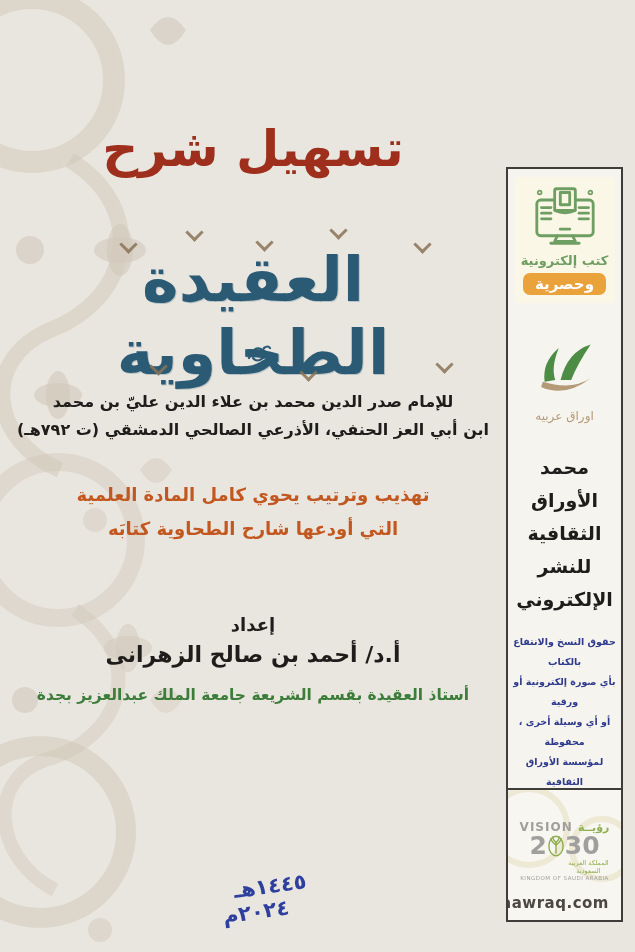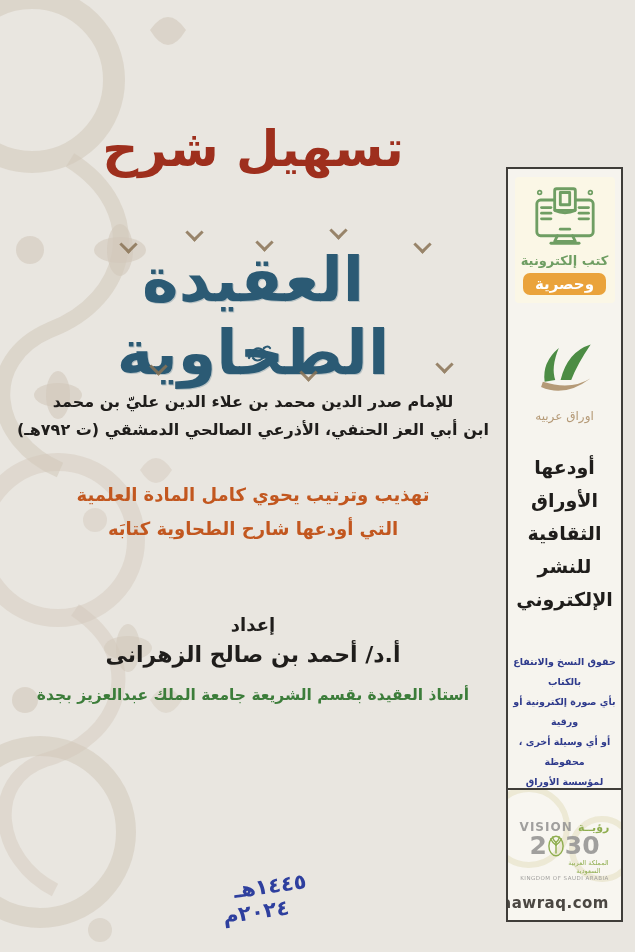--- a/index.html
+++ b/index.html
@@ -30,21 +30,21 @@
   .preparer-title{position:absolute;left:0;top:686px;width:506px;font-size:15.5px;font-weight:700;color:var(--preparer_green);}
   .date-hijri{position:absolute;left:190px;top:874px;width:160px;text-align:center;font-size:21px;font-weight:700;color:var(--date_blue);transform:rotate(-8deg);}
   .date-greg{position:absolute;left:176px;top:900px;width:160px;text-align:center;font-size:21px;font-weight:700;color:var(--date_blue);transform:rotate(-8deg);}
   .sidebar{position:absolute;left:506px;top:167px;width:117px;height:755px;background:var(--sidebar_bg);border:2px solid var(--sidebar_border);box-sizing:border-box;text-align:center;}
   .badge{margin:8px auto 0;width:100px;background:var(--badge_bg);border-radius:4px;padding:8px 0 8px;}
   .badge-line1{font-size:13px;font-weight:700;color:var(--icon_green);margin-top:2px;}
   .badge-line2{display:inline-block;margin-top:5px;background:var(--badge_orange);color:#fff;font-size:15px;font-weight:700;padding:2px 12px;border-radius:7px;}
   .awraq{margin-top:38px;}
   .awraq-text{font-size:12px;color:var(--awraq_tan);margin-top:2px;}
   .publisher{margin-top:28px;color:var(--body_black);font-weight:700;font-size:19px;line-height:33px;}
-  .copyright{margin-top:36px;color:var(--copyright_blue);font-weight:700;font-size:9.5px;line-height:20px;}
+  .copyright{margin-top:16px;color:var(--copyright_blue);font-weight:700;font-size:9.5px;line-height:20px;}
   .bottom-box{position:absolute;left:-2px;bottom:-2px;width:117px;height:134px;border:2px solid var(--sidebar_border);box-sizing:border-box;background:#f8f6f0;overflow:hidden;}
   .wm{position:absolute;border:6px solid rgba(205,195,130,.25);border-radius:50%;}
   .wm1{width:70px;height:70px;left:-20px;top:-4px;}
   .wm2{width:54px;height:54px;right:-14px;top:26px;}
   .vision{position:absolute;left:0;top:30px;width:113px;}
   .vision-row1{font-size:12px;font-weight:700;color:var(--vision_gray);letter-spacing:1px;}
   .vision-row1 .v-ar{color:var(--vision_green);font-size:11px;letter-spacing:0;}
   .vision-row2{font-size:25px;font-weight:700;color:var(--vision_gray);line-height:24px;display:flex;align-items:center;justify-content:center;gap:1px;}
   .vision-country-ar{font-size:6.5px;color:var(--vision_green);margin-top:1px;margin-left:48px;}
   .vision-country-en{font-size:5.5px;color:var(--vision_gray);letter-spacing:.5px;}
@@ -146,21 +146,21 @@
     <div class="awraq">
       <svg width="84" height="62" viewBox="0 0 90 70">
         <path d="M18,52 Q45,64 74,42 Q52,56 20,46 Z" fill="#b59a77"></path>
         <path d="M22,46 Q19,24 38,8 Q29,30 34,44 Z" fill="#4c8c44"></path>
         <path d="M40,44 Q48,12 74,4 Q59,26 52,44 Z" fill="#4c8c44"></path>
       </svg>
       <div class="awraq-text">اوراق عربيه</div>
     </div>
 
     <div class="publisher">
-      <div>أودعها</div>
+      <div>محمد</div>
       <div>الأوراق</div>
       <div>الثقافية</div>
       <div>للنشر</div>
       <div>الإلكتروني</div>
     </div>
 
     <div class="copyright">
       <div>حقوق النسخ والانتفاع بالكتاب</div>
       <div>بأي صورة إلكترونية أو ورقية</div>
       <div>أو أي وسيلة أخرى ، محفوظة</div>

